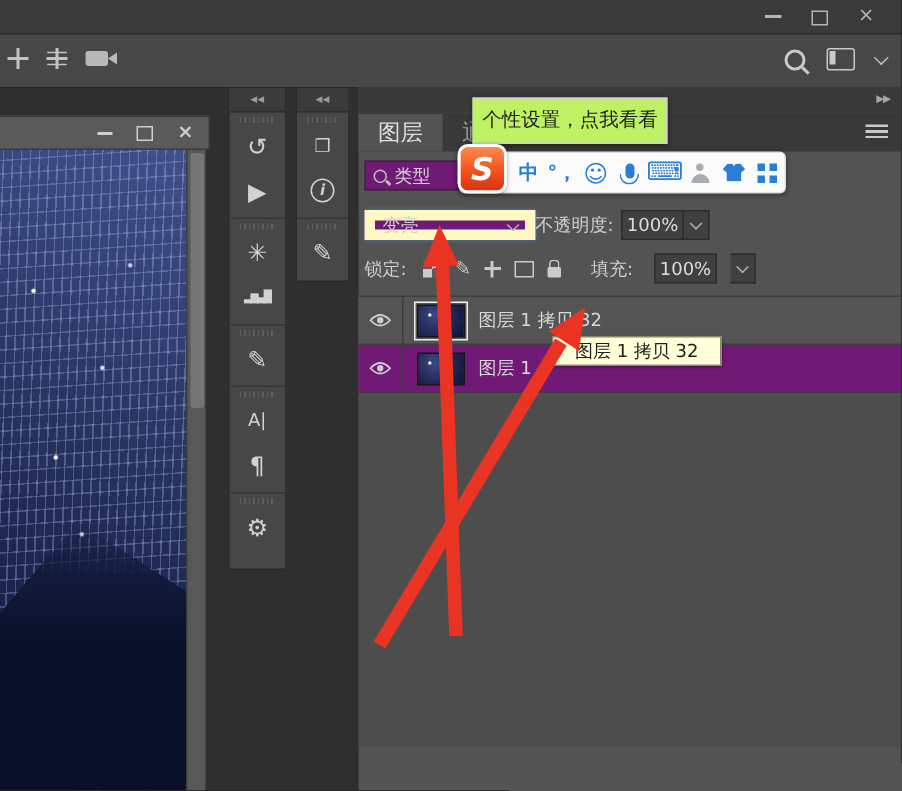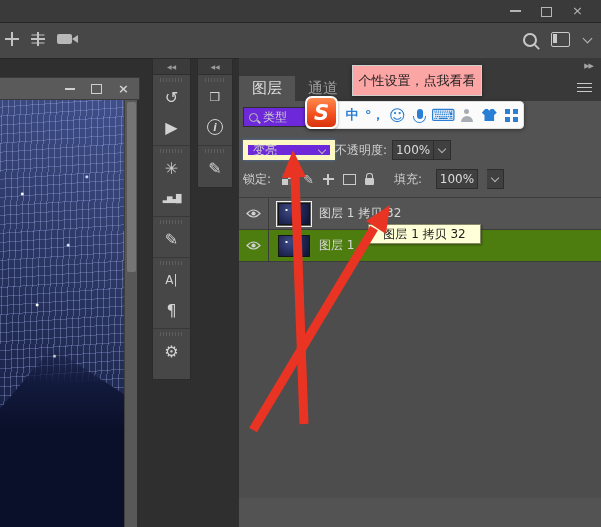--- a/index.html
+++ b/index.html
@@ -60,60 +60,60 @@
   
   .panel{position:absolute;left:239px;top:58px;width:362px;height:469px;background:#535353;}
   .panel-top{height:17px;background:#393939;color:#a5a5a5;font-size:7px;text-align:right;line-height:17px;padding-right:8px;letter-spacing:-1px;}
   .tabbar{height:26px;background:#393939;display:flex;align-items:flex-end;position:relative;}
   .tab{height:25px;line-height:25px;padding:0 13px;font-size:15px;color:#9b9b9b;}
   .tab.active{background:#535353;color:#dedede;}
   .pmenu{position:absolute;right:9px;top:8px;width:15px;height:9px;background:repeating-linear-gradient(#c9c9c9 0 1.5px,transparent 1.5px 4px);}
   .pcontent{padding:0 4px;}
   .row{display:flex;align-items:center;}
   .filter-row{margin-top:6px;}
-  .dropbox{height:20px;background:#6d28d9;border:1px solid #2d2d2d;display:flex;align-items:center;padding:0 5px;gap:5px;box-sizing:border-box;color:#cfcfcf;font-size:12px;}
+  .dropbox{height:20px;background:#701a75;border:1px solid #2d2d2d;display:flex;align-items:center;padding:0 5px;gap:5px;box-sizing:border-box;color:#cfcfcf;font-size:12px;}
   .filterbox{width:86px;}
   .msearch{width:7px;height:7px;border:1.5px solid #bdbdbd;border-radius:50%;position:relative;flex:none;}
   .msearch::after{content:'';position:absolute;right:-4px;bottom:-2px;width:4px;height:1.5px;background:#bdbdbd;transform:rotate(45deg);}
   .dchev{margin-left:auto;width:5px;height:5px;border-right:1.5px solid #b5b5b5;border-bottom:1.5px solid #b5b5b5;transform:rotate(45deg);flex:none;}
   .blend-row{margin-top:13px;}
-  .blendbox{width:92px;border:5px solid #fef9c3;box-shadow:0 0 3px rgba(78,134,200,.8);}
+  .blendbox{width:114px;border:7px solid #fef9c3;box-shadow:0 0 3px rgba(78,134,200,.8);}
   .plabel{font-size:12px;color:#cfcfcf;}
   .op-label{}
   .valbox{width:42px;height:20px;background:#404040;border:1px solid #2d2d2d;box-sizing:border-box;color:#dcdcdc;font-size:12px;text-align:center;line-height:19px;margin-left:5px;}
   .chevbtn{width:17px;height:20px;background:#404040;border:1px solid #2d2d2d;border-left:none;box-sizing:border-box;display:flex;align-items:center;justify-content:center;}
   .chevbtn .dchev{margin:0 0 2px 0;}
   .lock-row{margin-top:9px;gap:9px;}
   .lockicons{display:flex;gap:9px;align-items:center;margin-left:2px;}
   .ckb{width:12px;height:12px;background:conic-gradient(#cbcbcb 25%,#5c5c5c 0 50%,#cbcbcb 0 75%,#5c5c5c 0);}
   .pen{color:#cbcbcb;font-size:13px;line-height:1;}
   .mvplus{width:11px;height:11px;position:relative;}
   .mvplus::before{content:'';position:absolute;left:0;top:4.5px;width:11px;height:2px;background:#cbcbcb;}
   .mvplus::after{content:'';position:absolute;left:4.5px;top:0;width:2px;height:11px;background:#cbcbcb;}
   .artb{width:11px;height:9px;border:1.5px solid #cbcbcb;}
   .padlock{width:9px;height:7px;background:#cbcbcb;border-radius:1px;position:relative;margin-top:5px;}
   .padlock::before{content:'';position:absolute;left:1px;top:-5px;width:5px;height:5px;border:1.5px solid #cbcbcb;border-bottom:none;border-radius:3px 3px 0 0;}
   .fill-label{margin-left:11px;}
   
   .lrows{margin:8px -4px 0;border-top:1px solid #3e3e3e;}
-  .lrow{height:31px;display:flex;align-items:center;background:#4d7c0f;border-bottom:1px solid #3c3c3c;padding:0 7px;gap:9px;}
+  .lrow{height:31px;display:flex;align-items:center;background:#701a75;border-bottom:1px solid #3c3c3c;padding:0 7px;gap:9px;}
   .lrow.selected{background:#545454;}
   .eyecell{width:22px;align-self:stretch;display:flex;align-items:center;border-right:1px solid #3c3c3c;flex:none;}
   .lthumb{width:32px;height:22px;border:1px solid #151515;flex:none;box-sizing:border-box;
     background:
       radial-gradient(circle 1px at 25% 30%, #fff 0.6px, transparent 1.5px),
       radial-gradient(circle 1px at 65% 55%, #cdd6ff 0.6px, transparent 1.5px),
       radial-gradient(circle at 35% 30%, #3d4a85, #1d2450 60%, #0f1433);}
   .lthumb.selected-brackets{outline:1px solid #efefef;outline-offset:1px;}
   .lname{font-size:12px;color:#d8d8d8;white-space:nowrap;}
   .rowlock{margin-left:auto;margin-right:8px;}
   .rowlock .padlock{background:#c4c4c4;}
   .panel-empty{height:236px;background:#4d4d4d;margin:0 -4px;}
   
-  .tt-white{position:absolute;left:315px;top:65px;width:128px;height:29px;background:#fca5a5;border:1px solid #cfcfcf;box-shadow:0 1px 4px rgba(0,0,0,.45);color:#1c1c1c;font-size:13px;line-height:29px;text-align:center;z-index:40;margin-left:37px;}
+  .tt-white{position:absolute;left:315px;top:65px;width:128px;height:29px;background:#bef264;border:1px solid #cfcfcf;box-shadow:0 1px 4px rgba(0,0,0,.45);color:#1c1c1c;font-size:13px;line-height:29px;text-align:center;z-index:40;}
   .sogou{position:absolute;left:306px;top:101px;width:218px;height:28px;background:#fbfbfb;border:1px solid #e0e0e0;border-radius:4px;box-shadow:0 1px 4px rgba(0,0,0,.4);display:flex;align-items:center;gap:0;z-index:45;box-sizing:border-box;}
   .slogo{width:33px;height:33px;margin:-5px 3px 0 -2px;background:linear-gradient(180deg,#ff8a4d 0%,#f4511e 55%,#d8330f 100%);border-radius:7px;border:2px solid #fff;box-sizing:border-box;color:#fff;font-size:21px;font-weight:bold;font-style:italic;display:flex;align-items:center;justify-content:center;box-shadow:0 1px 3px rgba(0,0,0,.35);}
   .sitem{flex:1;display:flex;align-items:center;justify-content:center;color:#2a7fd4;font-size:14px;font-weight:bold;}
   .sitem.txt{font-size:13px;}
   .smiley{font-size:16px;font-weight:normal;}
   .kbd{font-size:17px;font-weight:normal;}
   .mic{width:6px;height:10px;background:#2a7fd4;border-radius:3px;position:relative;margin-bottom:3px;}
   .mic::after{content:'';position:absolute;left:-3.5px;bottom:-4px;width:11px;height:6px;border:1.5px solid #2a7fd4;border-top:none;border-radius:0 0 7px 7px;}
   .person{width:13px;height:13px;position:relative;}
   .person::before{content:'';position:absolute;left:4px;top:0;width:5px;height:5px;background:#a8adb3;border-radius:50%;}

